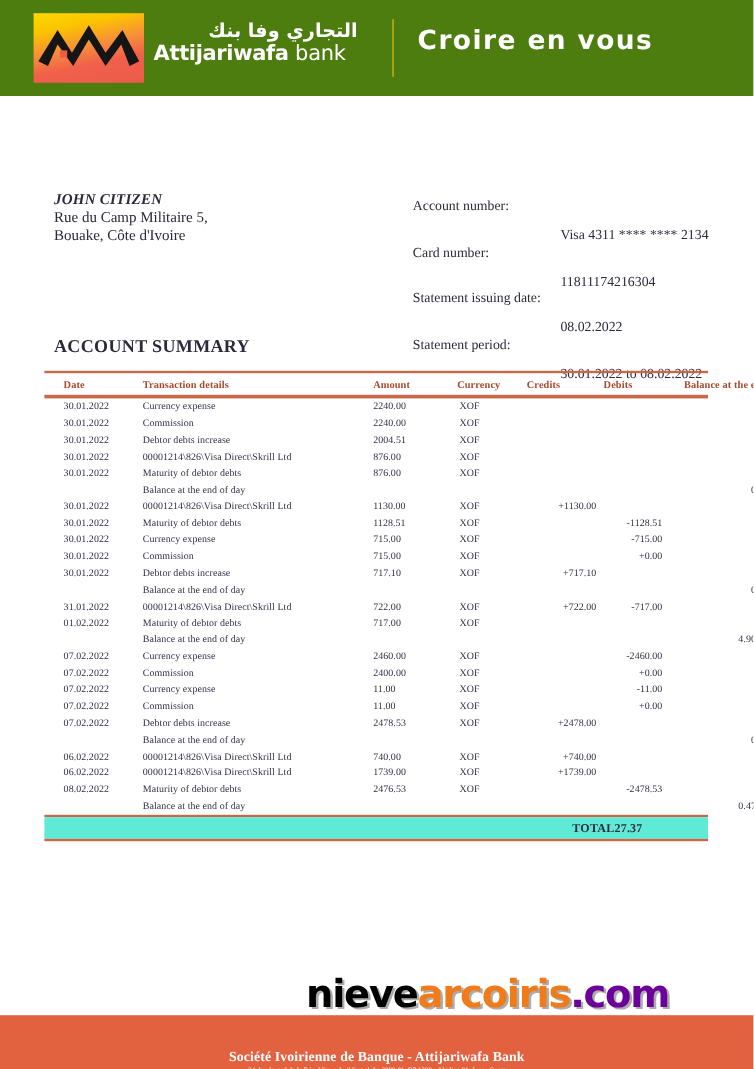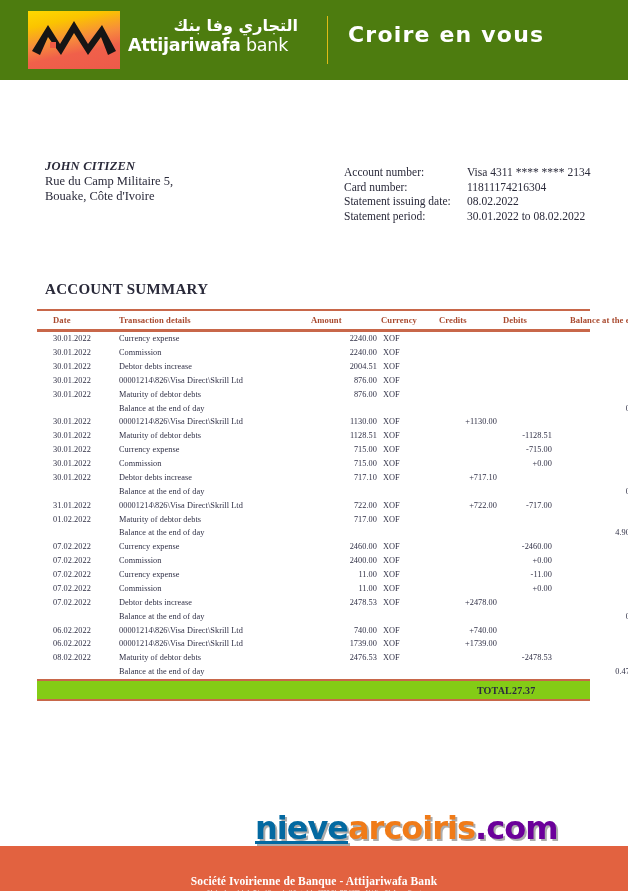--- a/index.html
+++ b/index.html
@@ -101,21 +101,21 @@
 
   .acct {
     position: absolute;
     left: 344px; top: 165px;
     width: 262px;
     font-size: 11.5px;
     line-height: 14.5px;
   }
   .acct-row { display: flex; justify-content: space-between; }
   .acct-label { width: 123px; flex: 0 0 123px; }
-  .acct-value { flex: 1 1 auto; }
+  .acct-value { flex: 1 1 auto; margin-top: 24px; }
 
   
   .summary-title {
     position: absolute;
     left: 45px; top: 281px;
     font-size: 15px;
     font-weight: bold;
     letter-spacing: 0.3px;
   }
 
@@ -160,40 +160,40 @@
   }
   table.stmt td {
     font-size: 8.3px;
     padding: 2.45px 0;
     color: #2f2f45;
     vertical-align: top;
     letter-spacing: 0.05px;
   }
   .c-date    { width: 62px;  padding-left: 16px !important; }
   .c-details { width: 188px; padding-left: 4px !important; }
-  .c-amount  { width: 66px;  padding-left: 4px !important; text-align: right; }
+  .c-amount  { width: 66px;  padding-left: 4px !important; }
   .c-curr    { width: 56px;  padding-left: 6px !important; }
   .c-credits { width: 58px;  }
   .c-debits  { width: 55px;  }
   .c-balance { width: 78px;  }
   th.c-curr  { padding-left: 4px !important; }
   th.c-credits, th.c-debits, th.c-balance { text-align: left; }
   td.c-credits, td.c-debits, td.c-balance { text-align: right; padding-right: 2px; }
   th.c-credits { padding-left: 2px !important; }
   th.c-debits  { padding-left: 6px !important; }
   th.c-balance { padding-left: 12px !important; }
   td.c-balance { padding-right: 8px; }
   td.c-debits  { padding-right: 12px; font-family: Liberation Serif, serif; }
   td.c-credits { padding-right: 10px; }
 
   tr.balance-row td.c-details { padding-left: 4px !important; }
 
   .total-band {
     width: 100%;
-    background: #84cc16;
+    background: #5eead4;
   }
   table.totals {
     width: 100%;
     border-collapse: collapse;
     table-layout: fixed;
   }
   table.totals td {
     font-size: 10px;
     font-weight: bold;
     padding: 3.5px 0;
@@ -208,21 +208,21 @@
   .watermark {
     position: absolute;
     left: 255px; top: 809px;
     font-family: "DejaVu Sans", sans-serif;
     font-size: 32px;
     font-weight: bold;
     letter-spacing: -1px;
     white-space: nowrap;
     text-shadow: 2px 2px 0 rgba(70,70,70,0.45);
   }
-  .wm-a { color: #0369a1; text-decoration: underline; }
+  .wm-a { color: #000000; }
   .wm-b { color: #f07b18; }
   .wm-c { color: #6b009a; }
 
   
   .footer {
     position: absolute;
     left: 0; top: 846px;
     width: 628px; height: 45px;
     background: #e26240;
     color: #ffffff;

